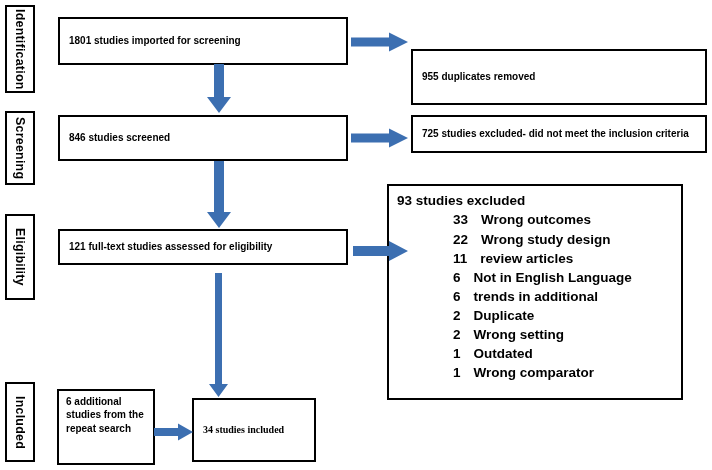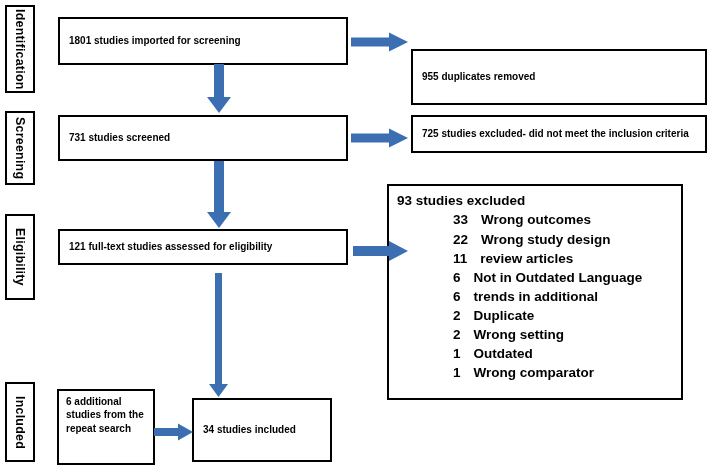--- a/index.html
+++ b/index.html
@@ -137,21 +137,21 @@
     </svg>
   </div>
 
   <div class="arrow-down" style="left:206px; top:64px; width:26px; height:50px;">
     <svg width="26" height="50" viewBox="0 0 26 50">
       <polygon points="8,0 18,0 18,33 25,33 13,49 1,33 8,33" fill="#3C6FB1"></polygon>
     </svg>
   </div>
 
   <div class="box" style="left:58px; top:115px; width:290px; height:46px;">
-    <span class="txt">731 studies screened</span>
+    <span class="txt">846 studies screened</span>
   </div>
 
   <div class="box" style="left:411px; top:115px; width:296px; height:38px;">
     <span class="txt">725 studies excluded- did not meet the inclusion criteria</span>
   </div>
 
   <div class="arrow-right" style="left:351px; top:128px; width:58px; height:20px;">
     <svg width="58" height="20" viewBox="0 0 58 20">
       <polygon points="0,5.5 38,5.5 38,0.5 57,10 38,19.5 38,14.5 0,14.5" fill="#3C6FB1"></polygon>
     </svg>
@@ -173,21 +173,21 @@
       <li>
         <span class="num">33</span><span class="lbl">Wrong outcomes</span>
       </li>
       <li>
         <span class="num">22</span><span class="lbl">Wrong study design</span>
       </li>
       <li>
         <span class="num">11</span><span class="lbl">review articles</span>
       </li>
       <li>
-        <span class="num">6</span><span class="lbl">Not in Outdated Language</span>
+        <span class="num">6</span><span class="lbl">Not in English Language</span>
       </li>
       <li>
         <span class="num">6</span><span class="lbl">trends in additional</span>
       </li>
       <li>
         <span class="num">2</span><span class="lbl">Duplicate</span>
       </li>
       <li>
         <span class="num">2</span><span class="lbl">Wrong setting</span>
       </li>
@@ -209,21 +209,21 @@
   <div class="arrow-down" style="left:208px; top:273px; width:22px; height:125px;">
     <svg width="22" height="125" viewBox="0 0 22 125">
       <polygon points="7,0 14,0 14,111 20,111 10.5,124 1,111 7,111" fill="#3C6FB1"></polygon>
     </svg>
   </div>
 
   <div class="box" style="left:57px; top:389px; width:98px; height:76px; align-items:flex-start;">
     <span class="txt" style="padding:4px 7px; line-height:1.34;">6 additional studies from the repeat search</span>
   </div>
 
-  <div class="box" style="left:192px; top:398px; width:140px; height:64px;">
+  <div class="box" style="left:192px; top:398px; width:124px; height:64px;font-family:Liberation Serif, serif;">
     <span class="txt">34 studies included</span>
   </div>
 
   <div class="arrow-right" style="left:154px; top:423px; width:40px; height:18px;">
     <svg width="40" height="18" viewBox="0 0 40 18">
       <polygon points="0,5 24,5 24,0.5 39,9 24,17.5 24,13 0,13" fill="#3C6FB1"></polygon>
     </svg>
   </div>
 
 </div>

